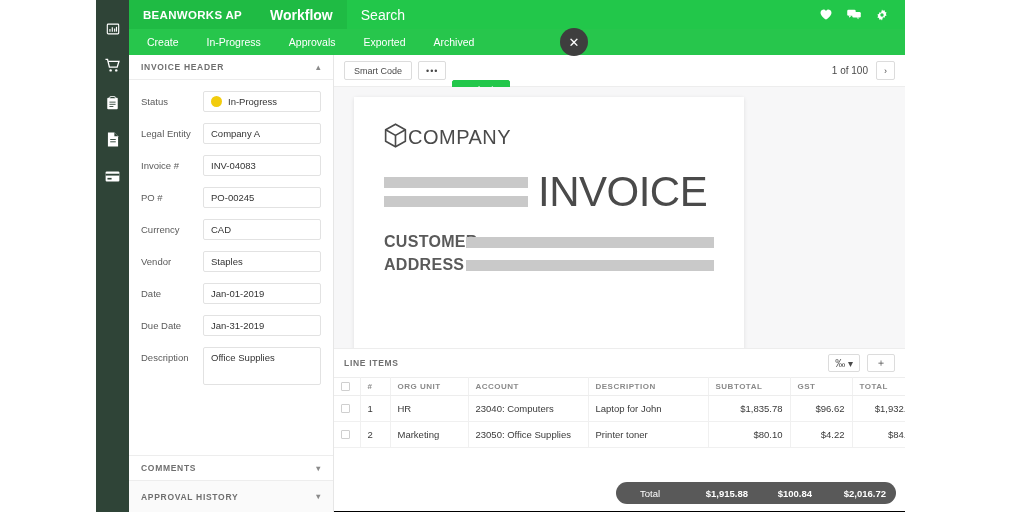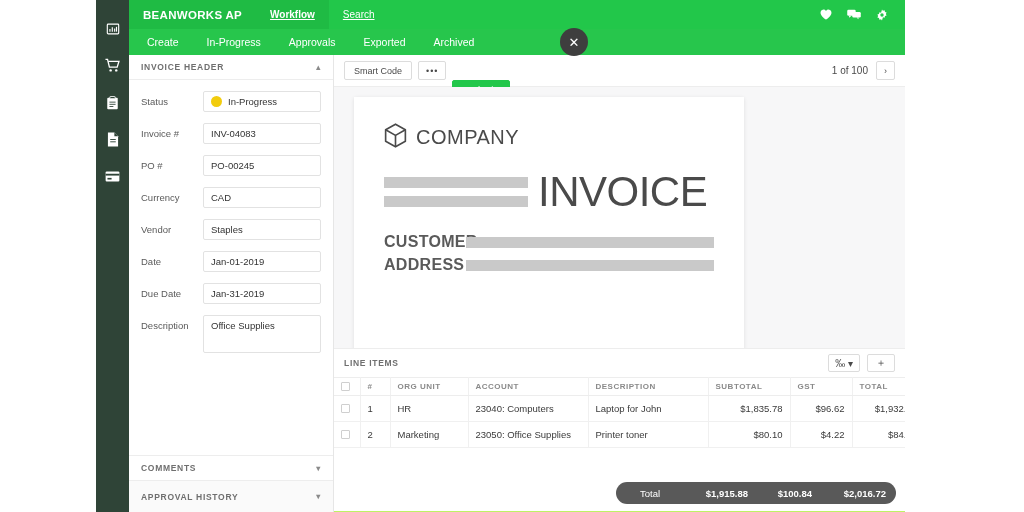--- a/index.html
+++ b/index.html
@@ -40,21 +40,21 @@
   #brand {
     height: 29px; padding: 0 14px;
     display: flex; align-items: center;
     background: #1fbb44;
     color: #ffffff; font-weight: bold; font-size: 11.5px;
     letter-spacing: .3px;
   }
   .top-tab {
     height: 29px; padding: 0 14px;
     display: flex; align-items: center;
-    color: #ffffff; font-size: 10px; text-decoration: underline;
+    color: #ffffff; font-size: 14px;
   }
   .top-tab.active { background: #1fbb44; font-weight: bold; }
   #top-icons {
     margin-left: auto; display: flex; align-items: center;
     gap: 15px; padding-right: 17px;
   }
   #top-icons .ti { color: #ffffff; display: flex; align-items: center; }
 
   #subnav {
     position: absolute; left: 33px; top: 29px;
@@ -120,21 +120,21 @@
   #comments-head { position: absolute; left: 0; bottom: 32px; width: 100%;
      border-top: 1px solid #ededed; border-bottom: none; }
   #approval-head { position: absolute; left: 0; bottom: 0; width: 100%;
      border-top: 1px solid #ededed; border-bottom: none; height: 32px;
      background: #fafafa; }
 
   
   #right {
     position: absolute; left: 238px; top: 55px;
     width: 571px; height: 457px;
-    background: #bef264;
+    background: #000000;
   }
   #action-bar {
     height: 32px; border-bottom: 1px solid #ededed;
     display: flex; align-items: center; padding: 0 10px;
     background: #ffffff;
   }
   .btn {
     height: 19px; padding: 0 9px;
     border: 1px solid #dcdcdc; border-radius: 2px;
     background: #fff; color: #4a4a4a; font-size: 9px;
@@ -156,21 +156,21 @@
     border-bottom: 1px solid #ededed;
     overflow: hidden;
   }
   #paper {
     position: absolute; left: 20px; top: 10px;
     width: 390px; height: 330px;
     background: #ffffff;
     box-shadow: 0 1px 4px rgba(0,0,0,.10);
   }
   #paper-inner { padding: 26px 30px 0 30px; }
-  .co-row { display: flex; align-items: center; gap: 9px; }
+  .co-row { display: flex; align-items: center; gap: 1px; }
   .co-name { font-size: 20px; color: #4a4a4a; letter-spacing: .5px; }
   .inv-row { display: flex; align-items: center; margin-top: 16px; gap: 10px; }
   .bars { width: 144px; }
   .bars .b { height: 11px; background: #c9c9c9; }
   .bars .b + .b { margin-top: 8px; }
   .inv-word { font-size: 42px; color: #4a4a4a; letter-spacing: -.5px; font-weight: normal; }
   .cust-block { margin-top: 17px; }
   .cust-line { display: flex; align-items: center; margin-bottom: 5px; }
   .cust-lbl { width: 82px; font-size: 16px; color: #5a5a5a; font-weight: bold; letter-spacing: .3px; }
   .cust-bar { flex: 1; height: 11px; background: #c9c9c9; }
@@ -323,20 +323,24 @@
       <span>INVOICE HEADER</span>
       <span class="caret">▴</span>
     </div>
 
     <div class="field-row">
       <div class="field-label">Status</div>
       <div class="field-input">
         <span class="status-dot"></span>
         <span>In-Progress</span>
       </div>
+    </div>
+    <div class="field-row">
+      <div class="field-label">Legal Entity</div>
+      <div class="field-input">Company A</div>
     </div>
     <div class="field-row">
       <div class="field-label">Invoice #</div>
       <div class="field-input">INV-04083</div>
     </div>
     <div class="field-row">
       <div class="field-label">PO #</div>
       <div class="field-input">PO-00245</div>
     </div>
     <div class="field-row">

